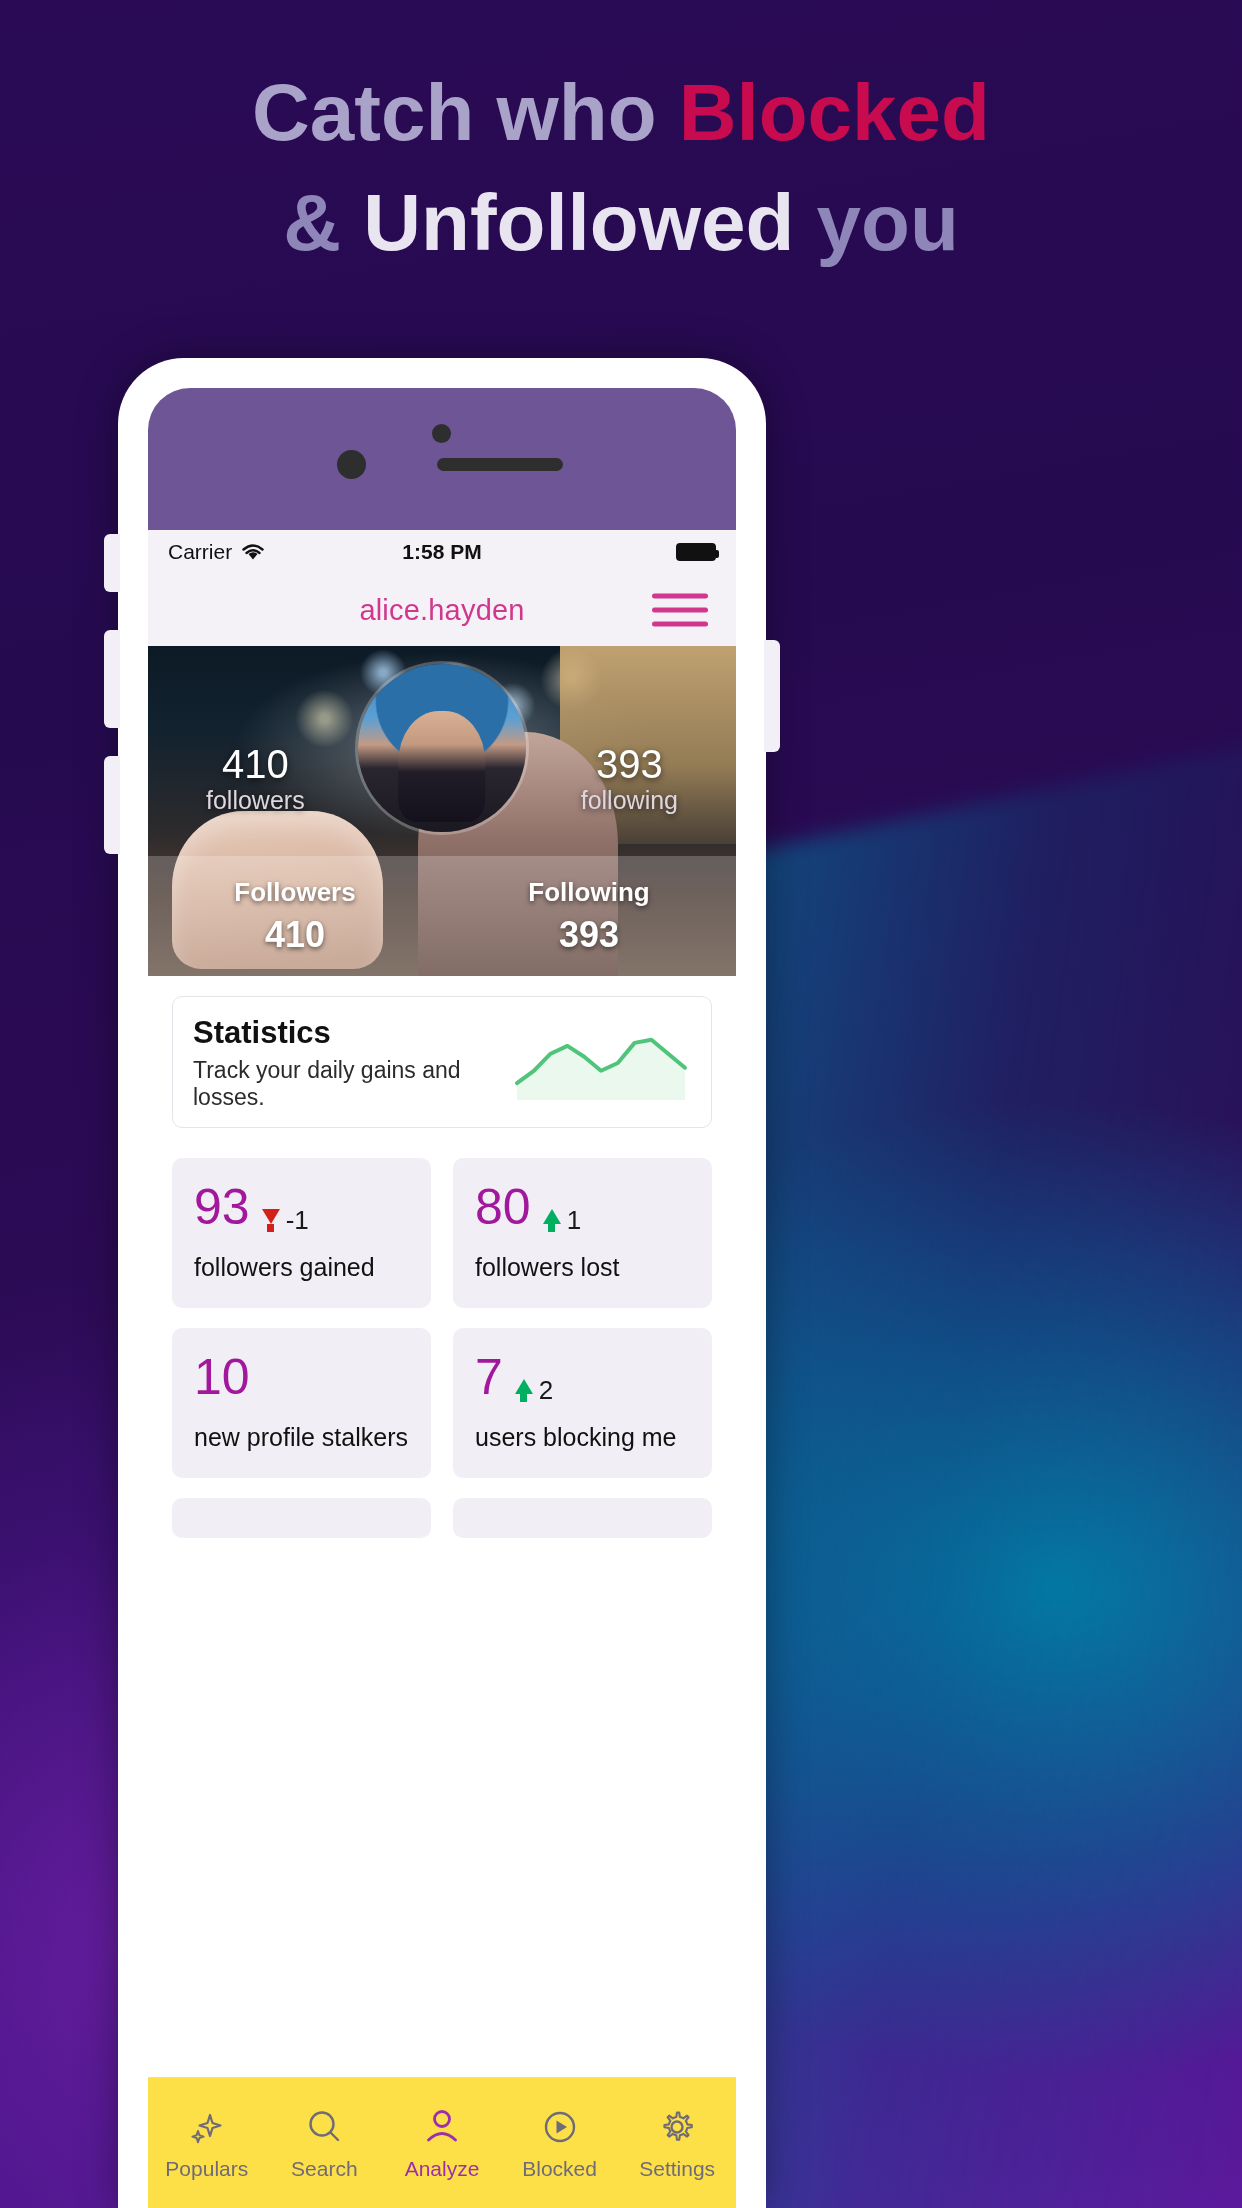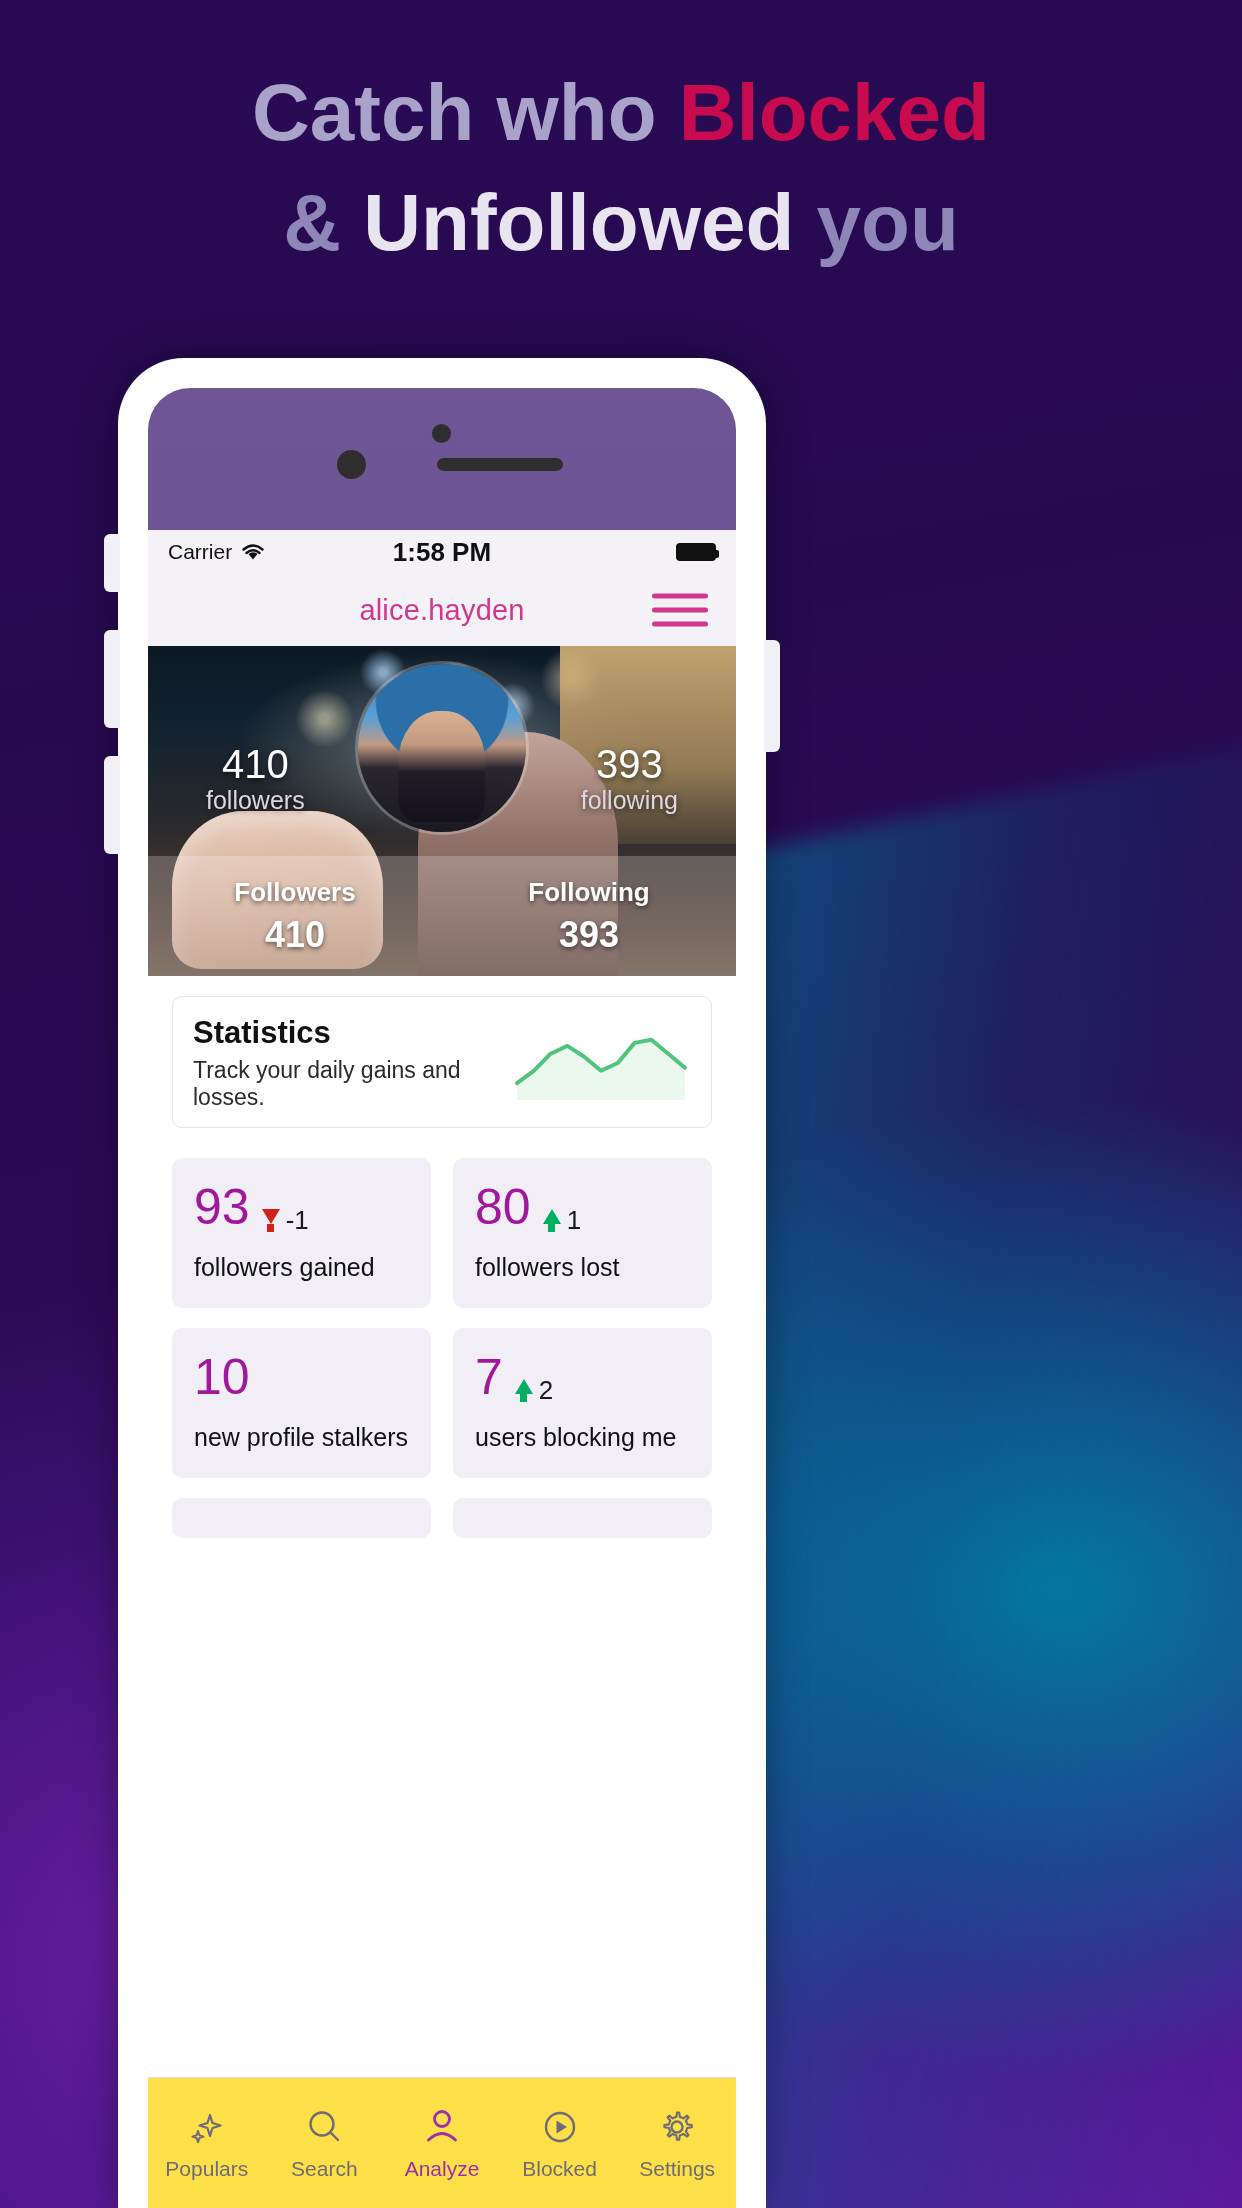--- a/index.html
+++ b/index.html
@@ -90,21 +90,21 @@
     height:44px; flex:0 0 44px;
     background:#f4f2f7;
     display:flex; align-items:center;
     padding:0 20px;
     font-size:21px; color:#111;
     position:relative;
   }
   #sb-left { display:flex; align-items:center; gap:8px; font-weight:500; }
   #sb-center {
     position:absolute; left:0; right:0; text-align:center;
-    font-weight:600; font-size:26px; pointer-events:none;
+    font-weight:600; font-size:21px; pointer-events:none;
   }
   #sb-right { margin-left:auto; display:flex; align-items:center; z-index:2; }
   .battery {
     width:40px; height:18px; border:2px solid #111; border-radius:4px;
     position:relative; background:linear-gradient(90deg,#111 100%, transparent 0);
   }
   .battery::after {
     content:""; position:absolute; right:-5px; top:5px;
     width:3px; height:8px; background:#111; border-radius:0 2px 2px 0;
   }

